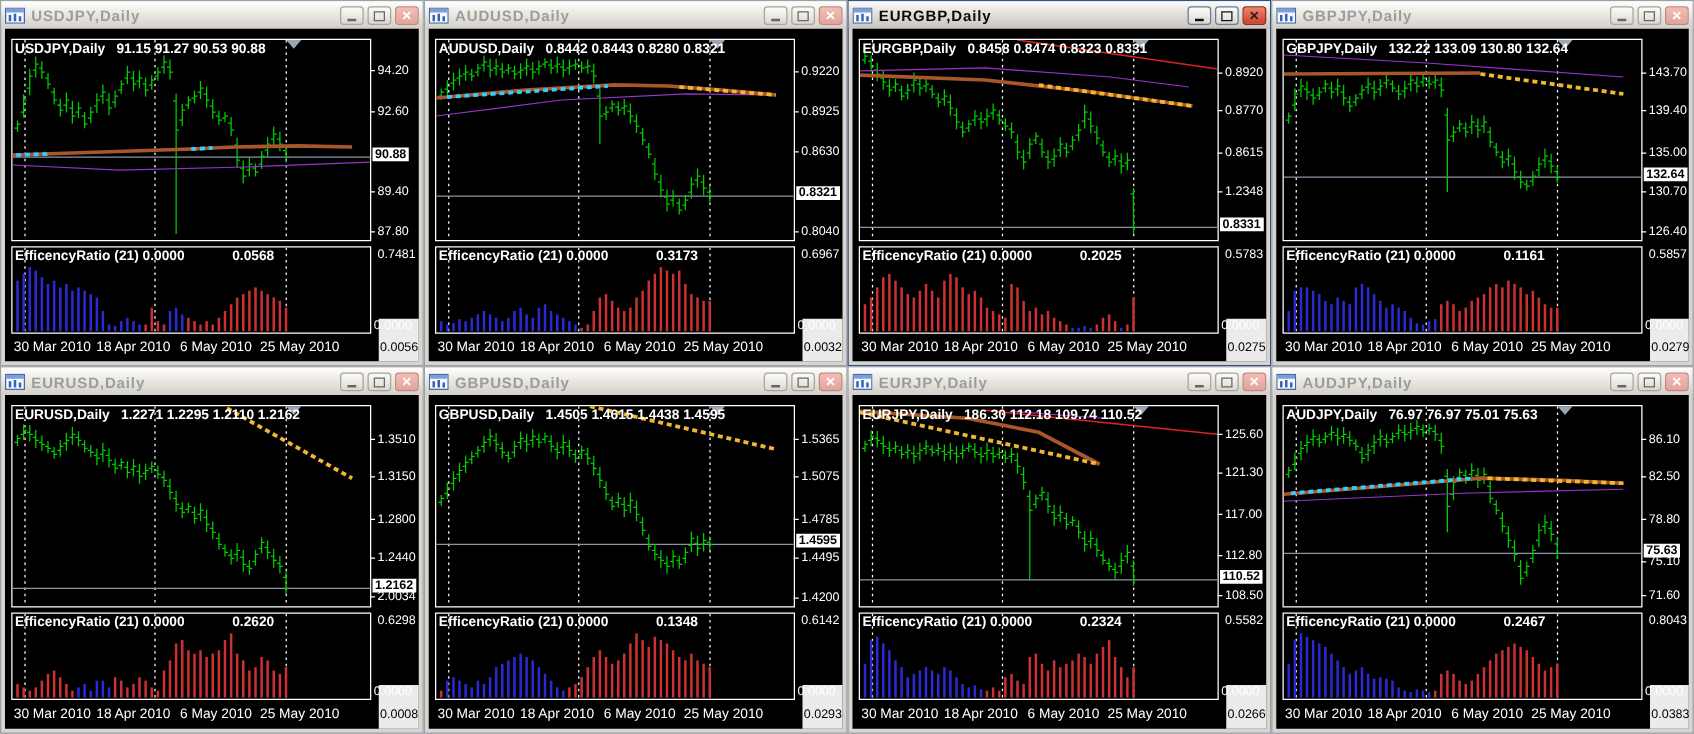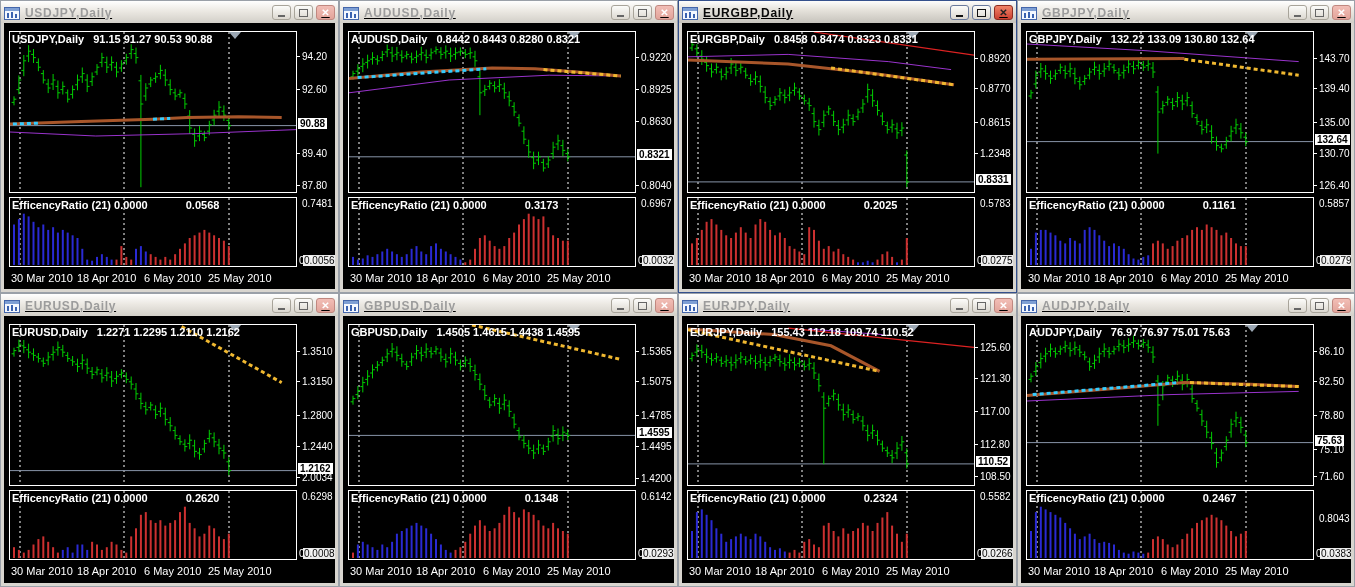--- a/index.html
+++ b/index.html
@@ -1,17 +1,17 @@
 <!DOCTYPE html>
 <html><head>
 <meta charset="utf-8">
 <style>
   html,body{margin:0;padding:0;background:#6f6f6f;font-family:"Liberation Sans",sans-serif;}
   #desk{position:relative;width:1355px;height:587px;background:#c4b5fd;display:grid;
-        grid-template-columns:339px 339px 339px 338px;grid-template-rows:293px 294px;text-decoration:underline;}
+        grid-template-columns:339px 339px 339px 338px;grid-template-rows:293px 294px;}
   .win{position:relative;background:#d8d5cf;border:1px solid #9aa0a8;box-sizing:border-box;}
   .win.active{border-color:#34508c;}
   .tbar{height:21px;display:flex;align-items:center;padding:1px 3px 0 3px;
         background:linear-gradient(#ffffff,#ece9e3 45%,#d2cfc8);}
   .win.active .tbar{background:linear-gradient(#fdfdfc,#e6e3dc 40%,#c6c3bc);}
   .wicon{width:16px;height:13px;flex:0 0 auto;display:block;}
   .ttl{flex:1;margin-left:5px;font-size:12px;font-weight:bold;color:#9c9c9c;letter-spacing:.7px;
        white-space:nowrap;overflow:hidden;}
   .win.active .ttl{color:#0a0a0a;}
   .btn{width:19px;height:15px;margin-left:3px;border:1px solid #a8a49a;border-radius:3px;
@@ -36,21 +36,21 @@
   .marker{position:absolute;top:9px;width:0;height:0;border-left:6px solid transparent;
           border-right:6px solid transparent;border-top:7px solid #9aa6b2;z-index:2;}
   .scale{position:absolute;left:294px;top:0;right:0;bottom:0;}
   .sc{position:absolute;left:4px;font-size:10px;color:#fff;white-space:nowrap;}
   .sc::before{content:"";position:absolute;left:-6px;top:5px;width:4px;height:1px;background:#fff;}
   .pbox{position:absolute;left:0px;background:#fff;color:#000;font-size:10px;font-weight:bold;
         padding:0 2px;white-space:nowrap;z-index:4;}
   .indmax{position:absolute;left:4px;font-size:10px;color:#fff;}
   .cluster{position:absolute;left:0;height:12px;width:40px;}
   .cluster .under{position:absolute;left:1px;top:0;font-size:10px;color:#fff;}
-  .cluster .over{position:absolute;left:5px;top:0;font-size:10px;color:#000;background:#fff;padding:0 1px;z-index:2;opacity:.92;}
+  .cluster .over{position:absolute;left:5px;top:0;font-size:10px;color:#000;background:#fff;padding:18px 1px;z-index:2;opacity:.92;}
   .dates{position:absolute;left:5px;top:248px;width:290px;height:16px;font-size:11px;color:#fff;}
   .dates span{position:absolute;top:1px;white-space:nowrap;}
   .d0{left:2px;} .d1{left:68px;} .d2{left:135px;} .d3{left:199px;}
 </style>
 </head>
 <body>
 
 <div id="desk">
   <div class="win">
     <div class="tbar">
@@ -1646,21 +1646,21 @@
             <line x1="218.8" y1="123.3" x2="218.8" y2="143.5" stroke="#00ce00" stroke-width="1"></line>
             <line x1="216.4" y1="127.8" x2="218.8" y2="127.8" stroke="#00ce00" stroke-width="1"></line>
             <line x1="218.8" y1="138.9" x2="221.2" y2="138.9" stroke="#00ce00" stroke-width="1"></line>
             <polyline points="120.1,4.0 194.5,9.6" fill="none" stroke="#9933cc" stroke-width="1"></polyline>
             <polyline points="100.1,3.2 286.0,22.4" fill="none" stroke="#dd2222" stroke-width="1.2"></polyline>
             <polyline points="0.0,4.0 85.8,9.6 143.0,20.8 191.6,46.4" fill="none" stroke="#a8562a" stroke-width="3"></polyline>
             <polyline points="0.0,4.8 191.6,46.4" fill="none" stroke="#f0b830" stroke-width="3" stroke-dasharray="4 3"></polyline>
           </svg>
       </div>
       <div class="marker" style="left: 224.94px;"></div>
-      <div class="ohlc"><span>EURJPY,Daily</span><span class="vals">155.43 112.18 109.74 110.52</span></div>
+      <div class="ohlc"><span>EURJPY,Daily</span><span class="vals">186.30 112.18 109.74 110.52</span></div>
       <div class="frame ind-frame">
         <svg class="ind-svg" width="286" height="68" viewBox="0 0 286 68">
             <line x1="10" y1="0" x2="10" y2="68" stroke="#ffffff" stroke-width="1" stroke-dasharray="2 3"></line>
             <line x1="114" y1="0" x2="114" y2="68" stroke="#ffffff" stroke-width="1" stroke-dasharray="2 3"></line>
             <line x1="219" y1="0" x2="219" y2="68" stroke="#ffffff" stroke-width="1" stroke-dasharray="2 3"></line>
             <rect x="3.0" y="40.0" width="2" height="27.0" fill="#2a2ad4"></rect>
             <rect x="7.9" y="21.1" width="2" height="45.9" fill="#2a2ad4"></rect>
             <rect x="12.8" y="18.4" width="2" height="48.6" fill="#2a2ad4"></rect>
             <rect x="17.6" y="23.8" width="2" height="43.2" fill="#2a2ad4"></rect>
             <rect x="22.5" y="29.2" width="2" height="37.8" fill="#2a2ad4"></rect>
@@ -1948,21 +1948,21 @@
           </svg>
       </div>
       <div class="ind-label"><span>EfficencyRatio (21) 0.0000</span><span class="vals">0.2467</span></div>
       <div class="scale">
           <div class="sc" style="top: 154.8px;">71.60</div>
           <div class="sc" style="top: 128.4px;">75.10</div>
           <div class="sc" style="top: 93.52px;">78.80</div>
           <div class="sc" style="top: 60.4px;">82.50</div>
           <div class="sc" style="top: 30.16px;">86.10</div>
         <div class="pbox" style="top: 118.6px;">75.63</div>
-        <div class="indmax" style="top: 175px; margin-top: 22px;">0.8043</div>
+        <div class="indmax" style="top: 175px;">0.8043</div>
         <div class="cluster" style="top: 232px;">
           <span class="under">0.0000</span>
           <span class="over">0.0383</span>
         </div>
       </div>
       <div class="dates">
         <span class="d0">30 Mar 2010</span>
         <span class="d1">18 Apr 2010</span>
         <span class="d2">6 May 2010</span>
         <span class="d3">25 May 2010</span>

